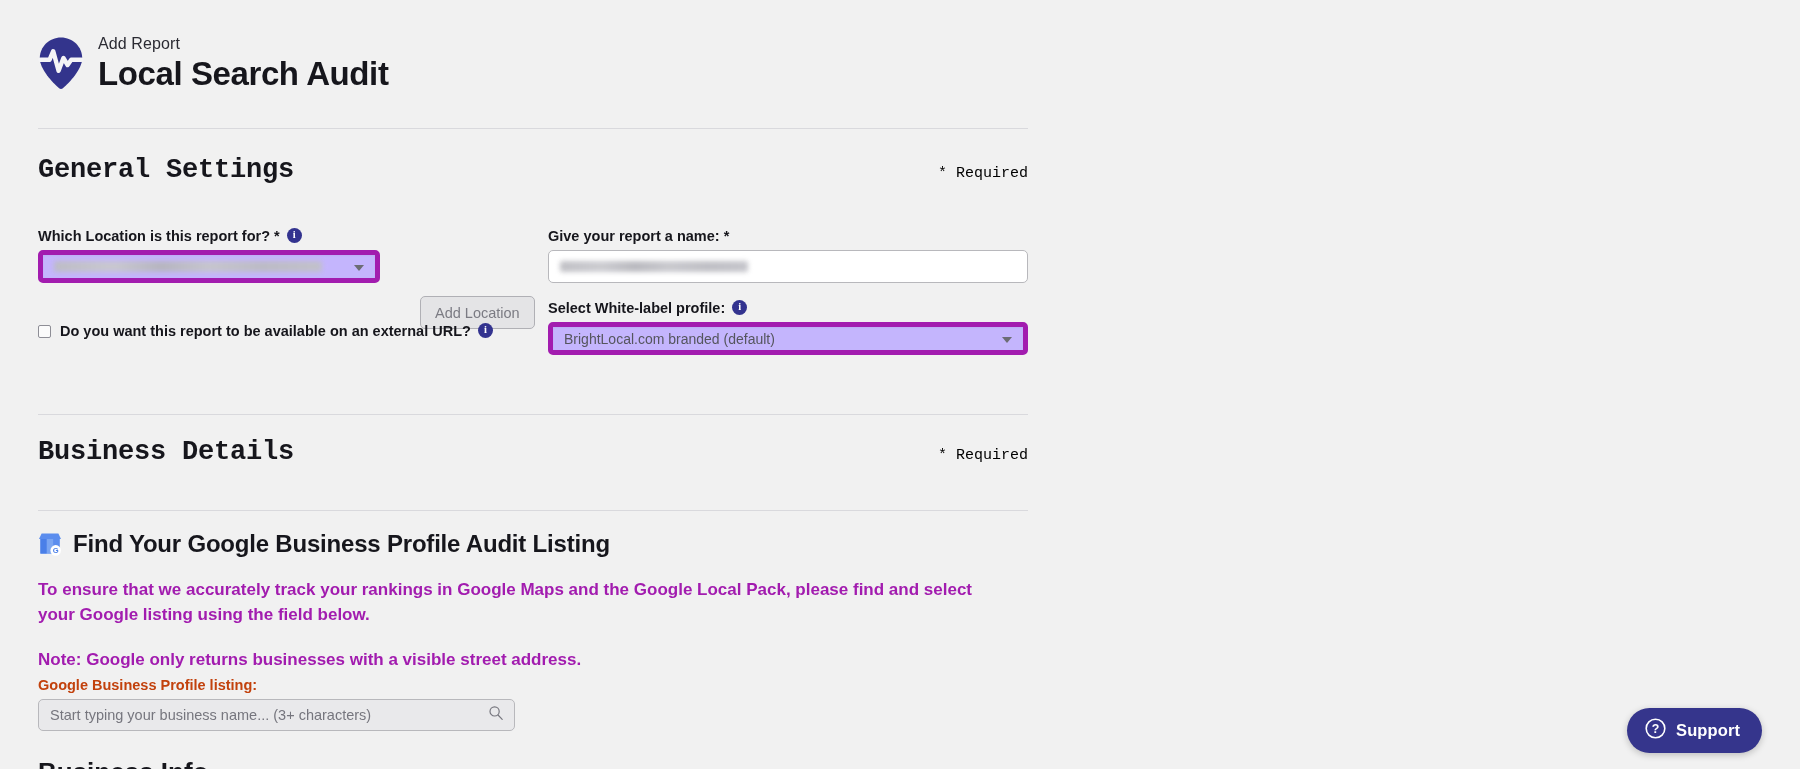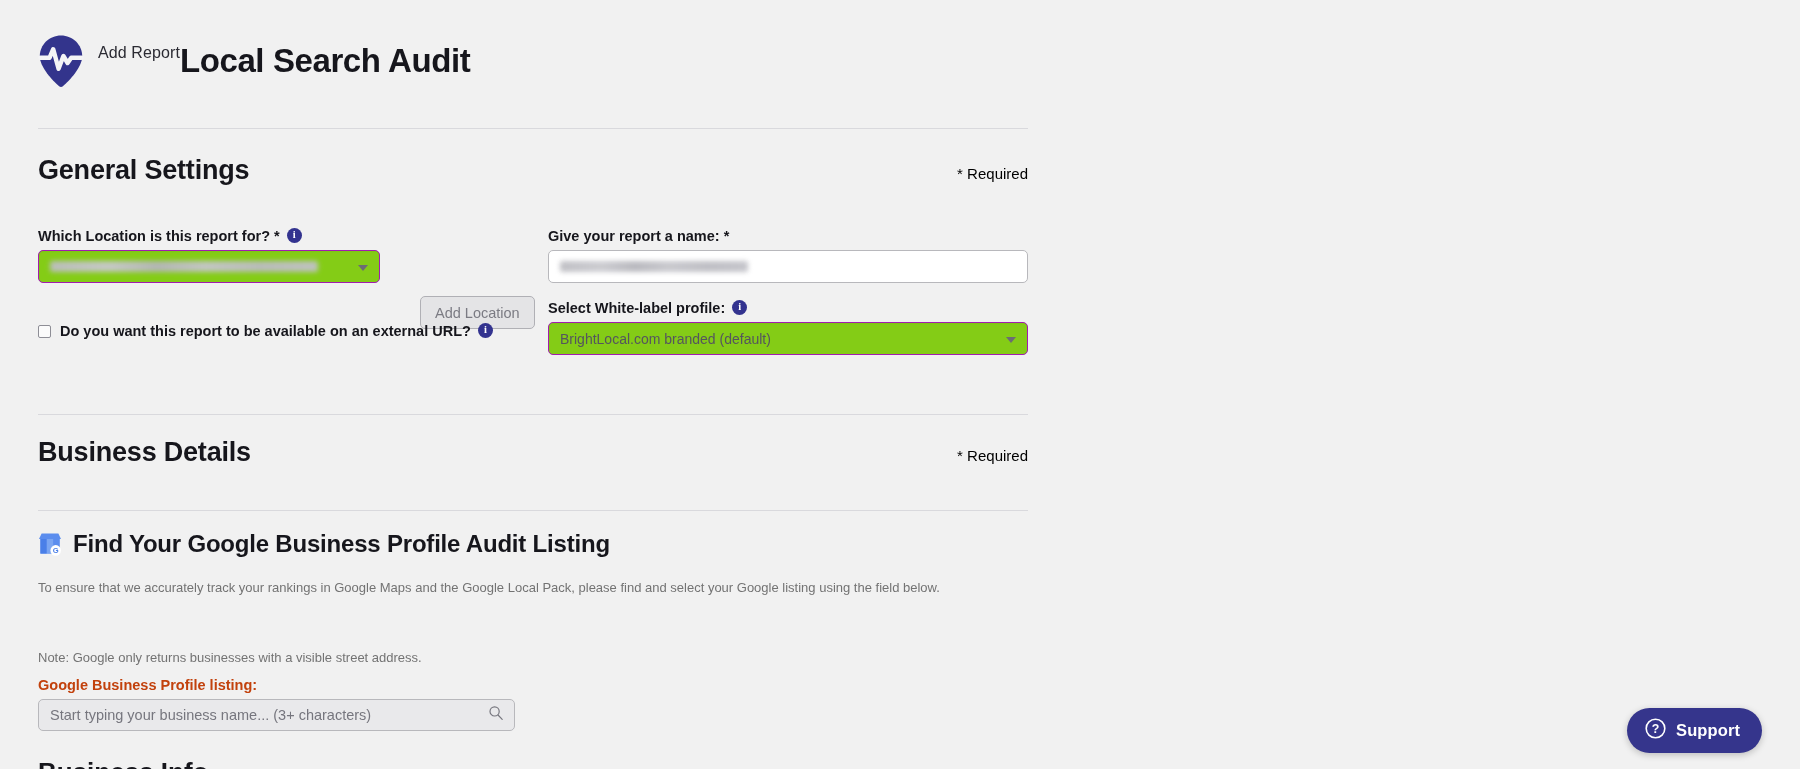--- a/index.html
+++ b/index.html
@@ -18,21 +18,21 @@
   }
 
   
   .header {
     position: absolute;
     left: 38px; top: 34px;
     display: flex; align-items: center;
     gap: 14px;
   }
   .logo-pin { width: 46px; height: 54px; display:block; }
-  .header-text { display: flex; flex-direction: row; justify-content: center; }
+  .header-text { display: flex; flex-direction: column; justify-content: center; }
   .eyebrow {
     font-size: 16px; color: #2b2b33; line-height: 1.2;
     margin-bottom: 3px; letter-spacing: .1px;
   }
   .page-title {
     font-size: 33px; font-weight: bold; color: #16161c;
     line-height: 1.1; letter-spacing: -.4px;
   }
 
   
@@ -40,21 +40,21 @@
     position: absolute; left: 38px; width: 990px;
     height: 1px; background: #d9d9dd;
   }
   .rule.r1 { top: 128px; }
   .rule.r2 { top: 414px; }
   .rule.r3 { top: 510px; }
 
   
   .section-head {
     position: absolute; left: 38px; width: 990px;
-    display: flex; align-items: baseline; justify-content: space-between;
+    display: flex; align-items: baseline; justify-content: space-between; font-family: Liberation Mono, monospace;
   }
   .section-head.general { top: 155px; }
   .section-head.business { top: 437px; }
   .section-title {
     font-size: 27px; font-weight: bold; color: #16161c;
     letter-spacing: -.2px;
   }
   .required-note {
     font-size: 15px; color: #000000;
   }
@@ -73,22 +73,22 @@
     width: 15px; height: 15px; border-radius: 50%;
     background: #33338f; color: #fff;
     font-size: 10.5px; font-weight: bold;
     font-family: "Liberation Serif", serif;
     line-height: 1; position: relative; top: -1px;
   }
 
   .select-box {
     position: relative;
     height: 33px;
-    background: #84cc16;
-    border: 1px solid #a21caf;
+    background: #c4b5fd;
+    border: 5px solid #a21caf;
     border-radius: 5px;
     display: flex; align-items: center;
     padding: 0 30px 0 11px;
     font-size: 14px; color: #55555e;
     box-shadow: inset 0 1px 2px rgba(0,0,0,.04);
   }
   .select-box::after {
     content: "";
     position: absolute; right: 11px; top: 50%;
     margin-top: -2px;
@@ -147,22 +147,23 @@
     display: flex; align-items: center; gap: 10px;
   }
   .gbp-title {
     font-size: 24px; font-weight: bold; color: #16161c;
     letter-spacing: -.2px;
   }
   .store-icon { width: 26px; height: 26px; display:block; }
 
   .gbp-para {
     position: absolute; left: 38px;
-    font-size: 13px; color: #737373; line-height: 1.47;
+    font-size: 17px; color: #a21caf; line-height: 1.47;
     width: 965px;
+    font-weight: bold;
   }
   .gbp-para.p1 { top: 578px; }
   .gbp-para.p2 { top: 648px; }
 
   .gbp-field-label {
     position: absolute; left: 38px; top: 677px;
     font-size: 14.5px; font-weight: bold; color: #c2410c;
   }
   .search-wrap {
     position: absolute; left: 38px; top: 699px;

